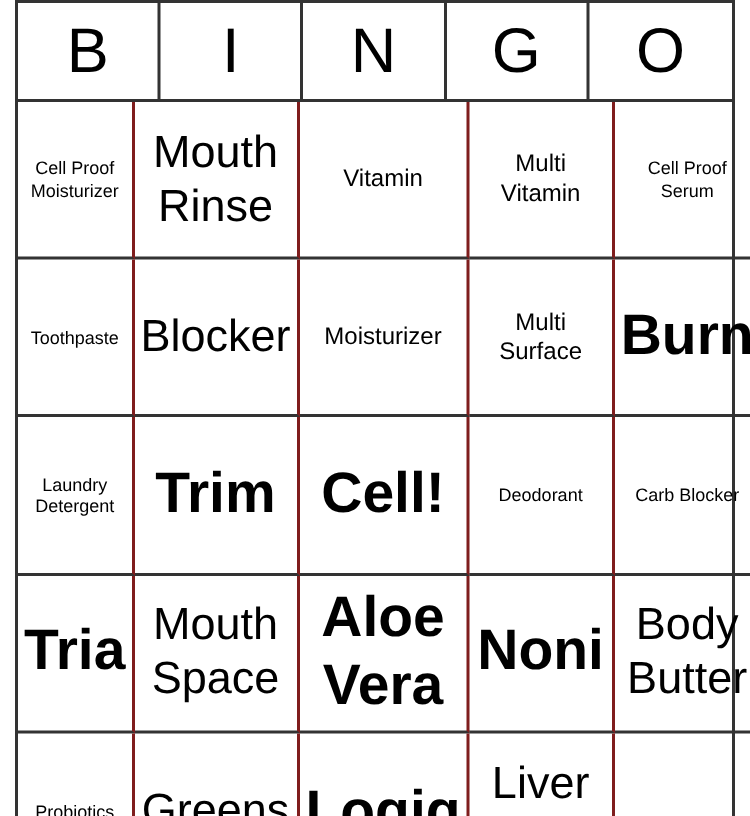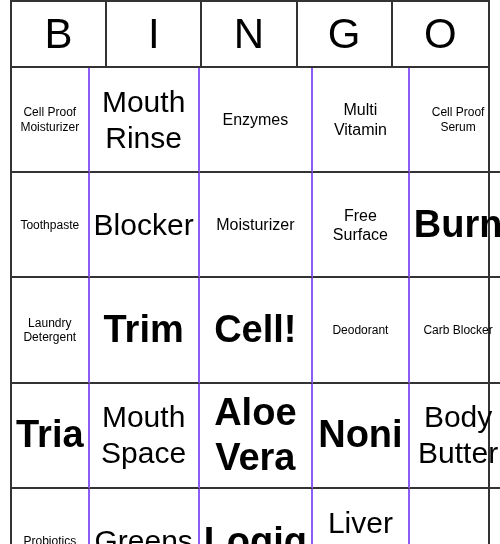--- a/index.html
+++ b/index.html
@@ -30,21 +30,21 @@
     }
     .bingo-header-cell:last-child {
       border-right: none;
     }
     .bingo-grid {
       display: grid;
       grid-template-columns: repeat(5, 1fr);
       grid-template-rows: repeat(5, 1fr);
     }
     .bingo-cell {
-      border-right: 2px solid #8b5cf6;
+      border-right: 2px solid #7f1d1d;
       border-bottom: 2px solid #333;
       display: flex;
       align-items: center;
       justify-content: center;
       text-align: center;
       padding: 6px 4px;
       min-height: 88px;
     }
     .bingo-cell:nth-child(5n) {
       border-right: none;
@@ -72,39 +72,39 @@
       <div class="bingo-header-cell">O</div>
     </div>
   <div class="bingo-grid">
   <div class="bingo-cell">
         <span class="cell-text text-small">Cell Proof Moisturizer</span>
       </div>
       <div class="bingo-cell">
         <span class="cell-text text-large">Mouth Rinse</span>
       </div>
       <div class="bingo-cell">
-        <span class="cell-text text-medium">Enzymes</span>
+        <span class="cell-text text-medium">Vitamin</span>
       </div>
       <div class="bingo-cell">
         <span class="cell-text text-medium">Multi Vitamin</span>
       </div>
       <div class="bingo-cell">
         <span class="cell-text text-small">Cell Proof Serum</span>
       </div>
       <div class="bingo-cell">
         <span class="cell-text text-small">Toothpaste</span>
       </div>
       <div class="bingo-cell">
         <span class="cell-text text-large">Blocker</span>
       </div>
       <div class="bingo-cell">
         <span class="cell-text text-medium">Moisturizer</span>
       </div>
       <div class="bingo-cell">
-        <span class="cell-text text-medium">Free Surface</span>
+        <span class="cell-text text-medium">Multi Surface</span>
       </div>
       <div class="bingo-cell">
         <span class="cell-text text-xlarge">Burn</span>
       </div>
       <div class="bingo-cell">
         <span class="cell-text text-small">Laundry Detergent</span>
       </div>
       <div class="bingo-cell">
         <span class="cell-text text-xlarge">Trim</span>
       </div>

